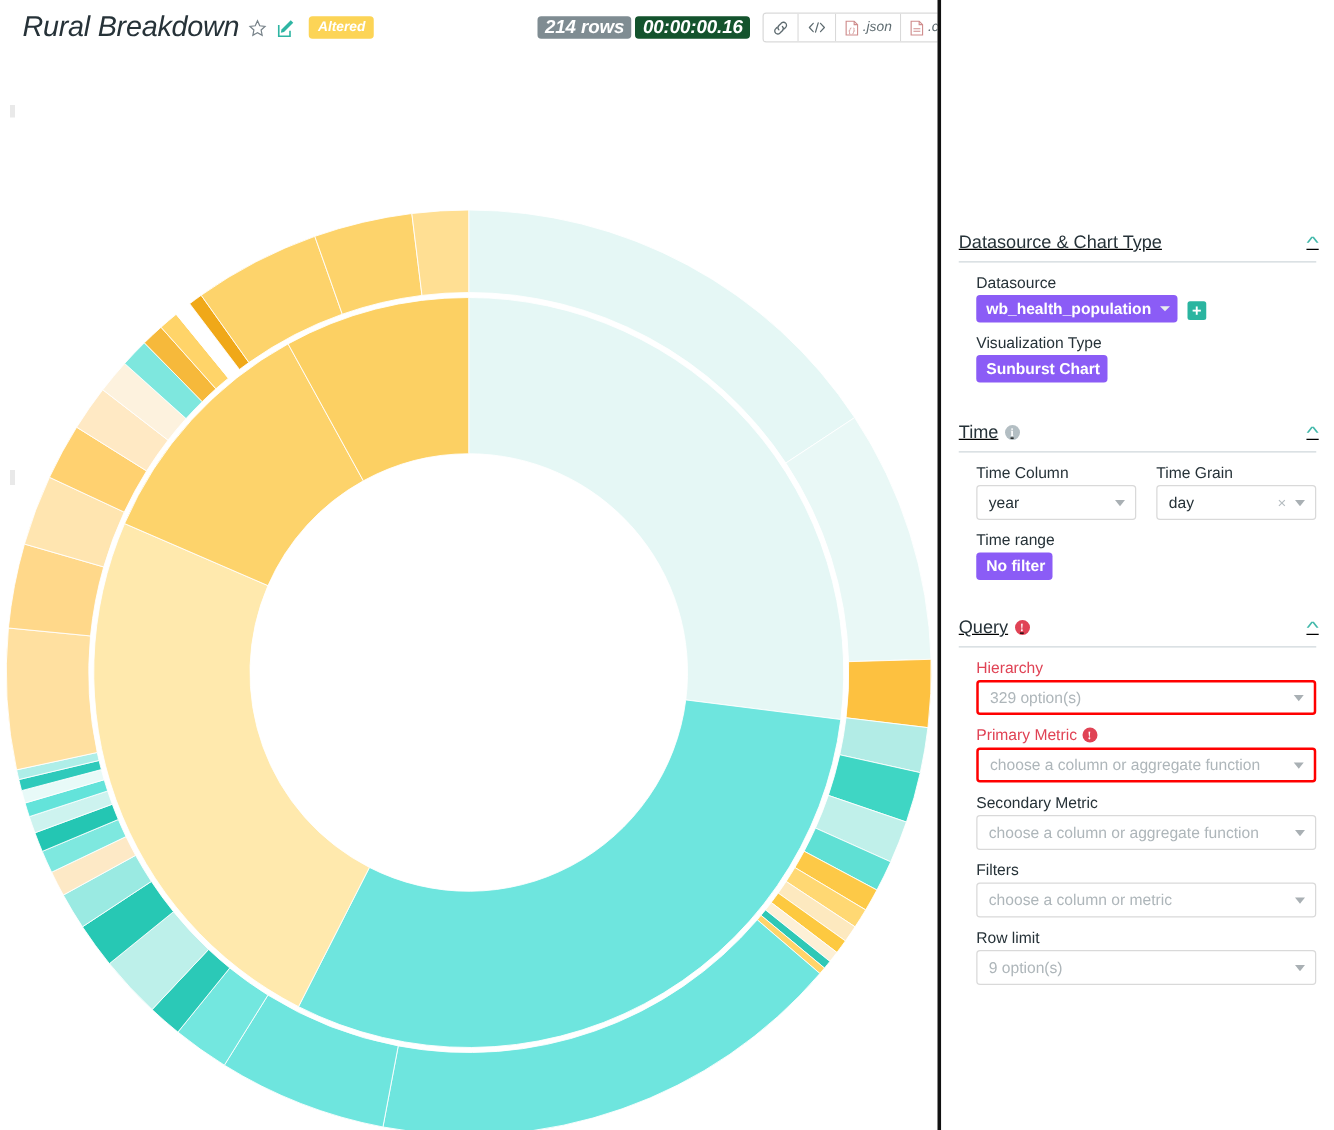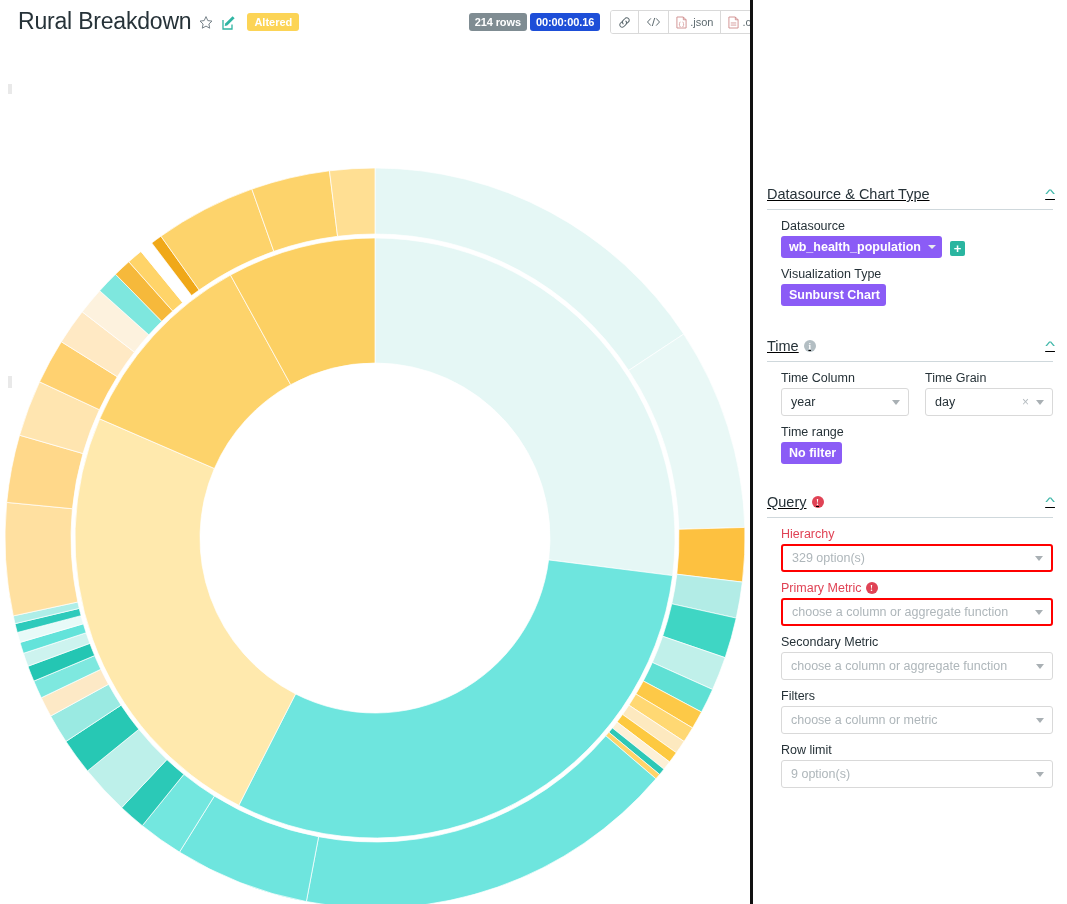--- a/index.html
+++ b/index.html
@@ -11,21 +11,21 @@
     overflow: hidden;
   }
   #app { position: relative; width: 1067px; height: 904px; background:#fff; }
 
   
   #chart-pane {
     position: absolute; left: 0; top: 0; width: 750px; height: 904px;
     background: #fff; overflow: hidden;
   }
   #chart-header {
-    position: absolute; left: 0; top: 0; width: 806px; height: 46px;
+    position: absolute; left: 0; top: 0; width: 806px; height: 46px; font-style: italic;
   }
   #chart-title-group {
     position: absolute; left: 18px; top: 7px;
     display: flex; align-items: center; gap: 7px;
   }
   #chart-title {
     font-size: 23px; color: #263238; font-weight: 400;
     letter-spacing: -0.2px; line-height: 28px;
   }
   .title-icon {
@@ -39,26 +39,26 @@
     padding: 3px 7px 3px 7px; border-radius: 3px;
     line-height: 12px; position: relative; top: 1px;
     margin-left: 3px;
   }
   
   #chart-toolbar {
     position: absolute; right: 7px; top: 10px;
     display: flex; align-items: center; gap: 0;
   }
   .pill {
-    font-size: 11px; font-weight: bold; color: #fff;
+    font-size: 15px; font-weight: bold; color: #fff;
     padding: 3px 6px; border-radius: 3px; line-height: 12px;
     letter-spacing: -0.1px;
   }
   .pill-rows { background: #7f8c92; }
-  .pill-time { background: #1d4ed8; margin-left: 3px; }
+  .pill-time { background: #14532d; margin-left: 3px; }
   .btn-group {
     display: flex; margin-left: 10px;
     border: 1px solid #d9d9d9; border-radius: 3px; overflow: hidden;
     background: #fff;
   }
   .tb-btn {
     display: flex; align-items: center; justify-content: center; gap: 3px;
     height: 22px; min-width: 28px; padding: 0 7px;
     border-right: 1px solid #d9d9d9;
     font-size: 11px; color: #5e6b70; background: #fff;

